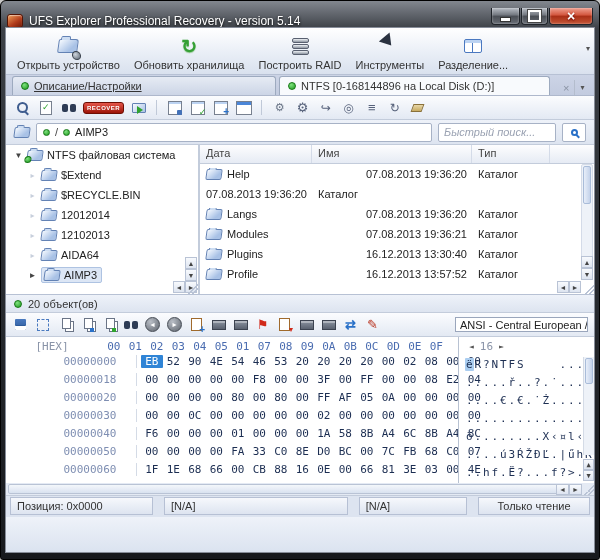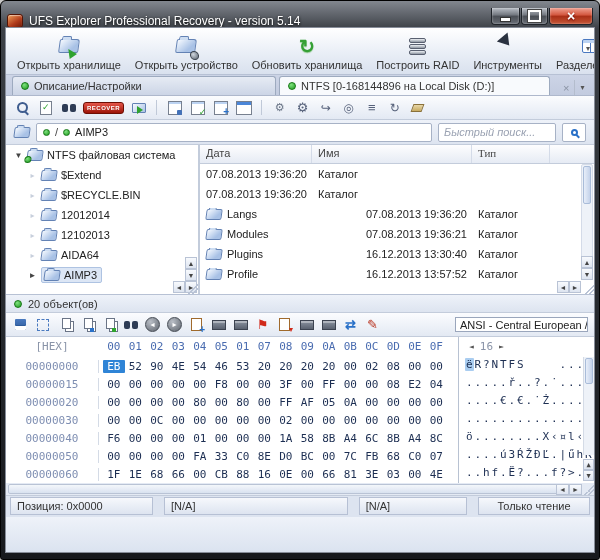--- a/index.html
+++ b/index.html
@@ -30,21 +30,21 @@
   .i-refresh{font-size:19px;font-weight:bold;color:#35a035;text-shadow:0 1px 1px #9c9;}
   .raid{display:flex;flex-direction:column;gap:1px;}
   .raid i{display:block;width:17px;height:5px;border-radius:2px;background:linear-gradient(#eef1f5,#8f97a2);border:1px solid #596070;}
   .toolptr{width:0;height:0;border:7px solid transparent;border-top:11px solid #2a3240;transform:rotate(-40deg);margin-top:-4px;}
   .splitico{width:18px;height:14px;border:1px solid #4a78c0;background:#fff;border-radius:2px;position:relative;box-shadow:inset 0 3px 0 #bcd3f2;}
   .splitico::before{content:"";position:absolute;top:3px;bottom:0;left:7px;width:1px;background:#4a78c0;}
   .tb-ovf{position:absolute;right:4px;top:16px;font-size:8px;color:#555;}
   
   .tabbar{height:21px;background:linear-gradient(#ccd4e6,#c2cbdf);display:flex;align-items:flex-end;padding:2px 4px 0 6px;border-bottom:1px solid #aeb8cc;}
   .tab{display:flex;align-items:center;gap:5px;font-size:11px;color:#333;padding:3px 10px 3px 8px;border:1px solid #9daabf;border-bottom:none;border-radius:3px 3px 0 0;cursor:default;white-space:nowrap;overflow:hidden;}
-  .tab.inactive{width:265px;background:linear-gradient(#e6ebf4,#ccd5e6);}
+  .tab.inactive{width:265px;background:linear-gradient(#e6ebf4,#ccd5e6);text-decoration:underline;}
   .tab.active{width:272px;background:#f8fafd;margin-left:3px;}
   .gdot{width:8px;height:8px;border-radius:50%;background:radial-gradient(circle at 35% 30%,#7fe27f,#1f9b1f);border:1px solid #157815;flex:none;}
   .tab-x{margin-left:8px;width:16px;height:15px;display:flex;align-items:center;justify-content:center;color:#8a93a4;font-size:11px;cursor:default;}
   .tab-ovf{width:16px;height:15px;display:flex;align-items:center;justify-content:center;color:#555;font-size:8px;border-left:1px solid #b4bdcd;cursor:default;}
   .tab-sp{flex:1;}
   
   .toolbar2{height:24px;background:linear-gradient(#fbfcfe,#e3e9f3);border-bottom:1px solid #c3ccdb;display:flex;align-items:center;gap:6px;padding:0 8px;}
   .mi{width:17px;height:17px;display:inline-flex;align-items:center;justify-content:center;position:relative;color:#44546a;font-size:13px;cursor:default;}
   .tsep{width:1px;height:15px;background:#c0c9d8;margin:0 3px;flex:none;}
   .i-preview::before{content:"";width:7px;height:7px;border:2px solid #3f5d8f;border-radius:50%;}
@@ -85,21 +85,21 @@
   .tree-row .arr.faint{color:#c7cfdc;}
   .tree-row.child{padding-left:22px;}
   .sfold{width:16px;height:11px;position:relative;background:linear-gradient(135deg,#f6faff,#a9c2e6 70%);border:1px solid #6382b4;border-radius:2px;transform:skewX(-8deg);flex:none;}
   .sfold::before{content:"";position:absolute;top:-3px;left:1px;width:6px;height:2px;background:#cdddf2;border:1px solid #6382b4;border-bottom:none;border-radius:2px 2px 0 0;}
   .rootdot{position:absolute;left:-3px;bottom:-3px;width:7px;height:7px;border-radius:50%;background:radial-gradient(circle at 35% 30%,#7fe27f,#1f9b1f);border:1px solid #157815;}
   .tree-row.selected .selbox{background:#dce6f5;border:1px solid #aec3e2;border-radius:2px;padding:1px 4px 1px 2px;display:flex;align-items:center;gap:4px;}
   .selbox{display:flex;align-items:center;gap:4px;}
   .filepanel{flex:1;background:#fff;display:flex;flex-direction:column;position:relative;overflow:hidden;}
   .fl-head{height:19px;display:flex;background:linear-gradient(#fdfdfe,#e6ebf4);border-bottom:1px solid #c3ccdb;font-size:11px;color:#444;}
   .fl-head .hc{padding:2px 6px;border-right:1px solid #d4dbe8;}
-  .hc.c-name{width:160px;} .hc.c-date{width:112px;} .hc.c-type{width:78px;font-family:Liberation Serif, serif;} .hc.c-rest{flex:1;border-right:none;}
+  .hc.c-name{width:160px;} .hc.c-date{width:112px;} .hc.c-type{width:78px;} .hc.c-rest{flex:1;border-right:none;}
   .fl-row{height:20px;display:flex;align-items:center;font-size:11px;color:#222;cursor:default;}
   .fl-row .cell{padding:0 6px;white-space:nowrap;overflow:hidden;}
   .cell.c-name{width:160px;display:flex;align-items:center;gap:5px;}
   .cell.c-date{width:112px;} .cell.c-type{width:78px;}
   .vscroll{position:absolute;top:19px;right:1px;bottom:14px;width:12px;background:#eef2f8;border:1px solid #d4dbe8;border-radius:2px;}
   .vthumb{position:absolute;top:1px;left:1px;right:1px;height:38px;background:linear-gradient(90deg,#e7eef9,#c4d2ea);border:1px solid #a9bcd9;border-radius:2px;}
   .sbtns{position:absolute;right:1px;bottom:14px;display:flex;flex-direction:column;}
   .sb{width:12px;height:12px;font-size:7px;color:#444;display:flex;align-items:center;justify-content:center;background:linear-gradient(#f8fafd,#dde4f0);border:1px solid #b9c3d5;cursor:default;}
   .hbtns{position:absolute;right:1px;bottom:1px;display:flex;}
   .grip{position:absolute;right:0;bottom:0;width:10px;height:10px;background:linear-gradient(135deg,transparent 50%,#b9c3d5 50%,#b9c3d5 60%,transparent 60%,transparent 70%,#b9c3d5 70%,#b9c3d5 80%,transparent 80%);}
@@ -125,21 +125,21 @@
   .i-edit::before{content:"✎";color:#b8321e;font-size:13px;}
   .enc-select{margin-left:auto;width:133px;height:15px;background:#fff;border:1px solid #9aa6bc;font-size:11px;color:#222;display:flex;align-items:center;padding:0 4px;white-space:nowrap;overflow:hidden;cursor:default;}
   
   .hexarea{height:146px;background:#fff;display:flex;font-family:"DejaVu Sans Mono",monospace;position:relative;overflow:hidden;}
   .hexleft{width:452px;display:flex;flex-direction:column;}
   .hex-hdr{height:18px;display:flex;align-items:center;font-size:11px;color:#8a94a8;}
   .hx-off{width:92px;text-align:center;flex:none;}
   .hx-bytes{display:flex;border-left:1px solid #d4dbe6;padding-left:4px;}
   .hex-hdr .hx-bytes{border-left-color:transparent;color:#4a6cb0;}
   .byte{width:21.5px;text-align:center;font-size:11px;}
-  .hex-row{height:18px;display:flex;align-items:flex-end;}
+  .hex-row{height:18px;display:flex;align-items:flex-start;margin-left:38px;}
   .hex-row .hx-off{color:#7e8eb2;font-size:11px;}
   .hex-row .byte{color:#1c2e52;cursor:default;}
   .byte.sel{background:#2f84d6;color:#fff;border-radius:1px;}
   .ansipanel{flex:1;border-left:1px solid #b8c2d2;display:flex;flex-direction:column;overflow:hidden;position:relative;}
   .ansi-hdr{height:18px;display:flex;align-items:center;justify-content:flex-start;gap:6px;padding-left:10px;font-size:11px;color:#8a94a8;}
   .ansi-hdr .a{font-size:8px;color:#555;}
   .ansi-row{height:18px;display:flex;align-items:center;padding-left:6px;white-space:pre;overflow:hidden;}
   .ansi-row span{display:inline-block;width:8.5px;font-size:11px;color:#1c2e52;text-align:center;flex:none;}
   .ansi-row span.sel-char{background:#aacdf0;border-radius:1px;}
   .ansi-vscroll{position:absolute;top:20px;right:0;bottom:28px;width:11px;background:#eef2f8;border-left:1px solid #d4dbe6;}
@@ -165,27 +165,20 @@
     <div class="winbtns">
       <div class="wbtn min"></div>
       <div class="wbtn max"></div>
       <div class="wbtn close"></div>
     </div>
   </div>
 
   <div class="client">
 
     <div class="toolbar">
-      <div class="tbtn">
-        <div class="ticon">
-            <span class="fold"></span>
-            <span class="ov-arrow"></span>
-          </div>
-        <div class="lbl">Открыть хранилище</div>
-      </div>
       <div class="tbtn">
         <div class="ticon">
             <span class="fold"></span>
             <span class="ov-disk"></span>
           </div>
         <div class="lbl">Открыть устройство</div>
       </div>
       <div class="tbtn">
         <div class="ticon i-refresh">↻</div>
         <div class="lbl">Обновить хранилища</div>
@@ -332,20 +325,24 @@
 
       <div class="filepanel">
         <div class="fl-head">
           <div class="hc c-date">Дата</div>
           <div class="hc c-name">Имя</div>
           <div class="hc c-type">Тип</div>
           <div class="hc c-rest"></div>
         </div>
         <div id="file-rows">
             <div class="fl-row">
+              <div class="cell c-name">
+                <span class="sfold"></span>
+                <span>Help</span>
+              </div>
               <div class="cell c-date">07.08.2013 19:36:20</div>
               <div class="cell c-type">Каталог</div>
             </div>
             <div class="fl-row">
               <div class="cell c-date">07.08.2013 19:36:20</div>
               <div class="cell c-type">Каталог</div>
             </div>
             <div class="fl-row">
               <div class="cell c-name">
                 <span class="sfold"></span>
@@ -459,21 +456,21 @@
                 <span class="byte">20</span>
                 <span class="byte">20</span>
                 <span class="byte">00</span>
                 <span class="byte">02</span>
                 <span class="byte">08</span>
                 <span class="byte">00</span>
                 <span class="byte">00</span>
               </div>
             </div>
             <div class="hex-row">
-              <div class="hx-off">00000015</div>
+              <div class="hx-off">00000018</div>
               <div class="hx-bytes">
                 <span class="byte">00</span>
                 <span class="byte">00</span>
                 <span class="byte">00</span>
                 <span class="byte">00</span>
                 <span class="byte">00</span>
                 <span class="byte">F8</span>
                 <span class="byte">00</span>
                 <span class="byte">00</span>
                 <span class="byte">3F</span>

